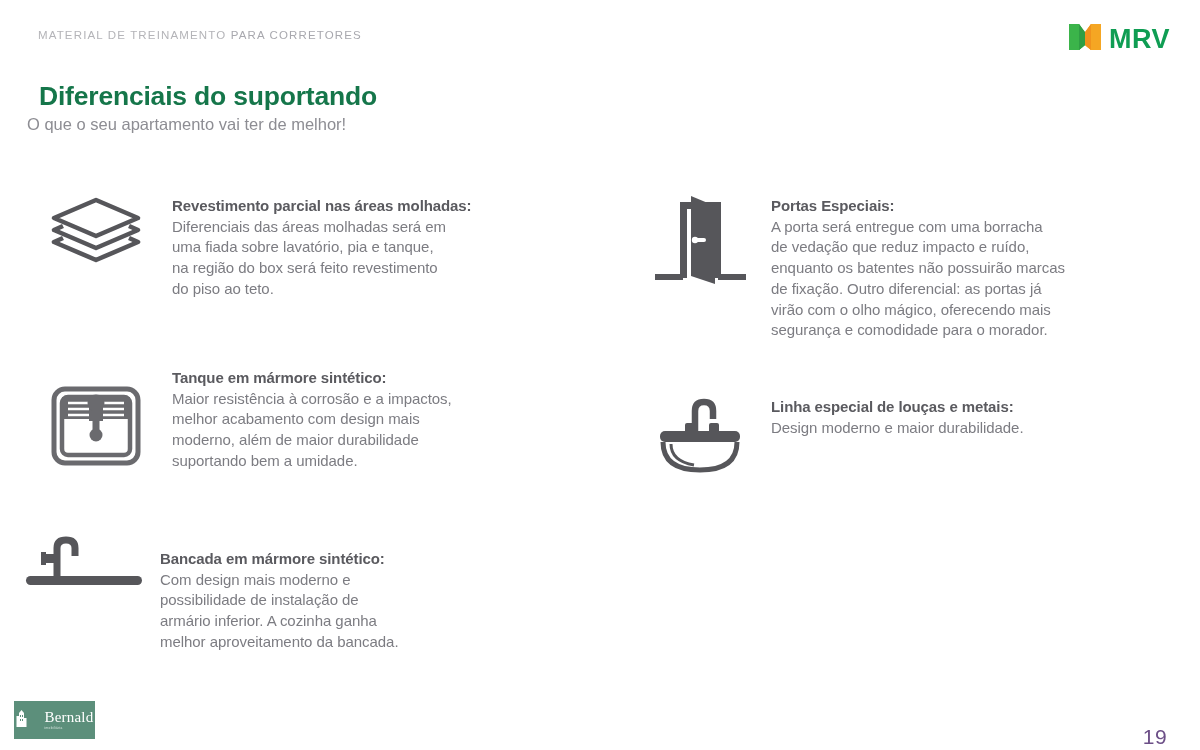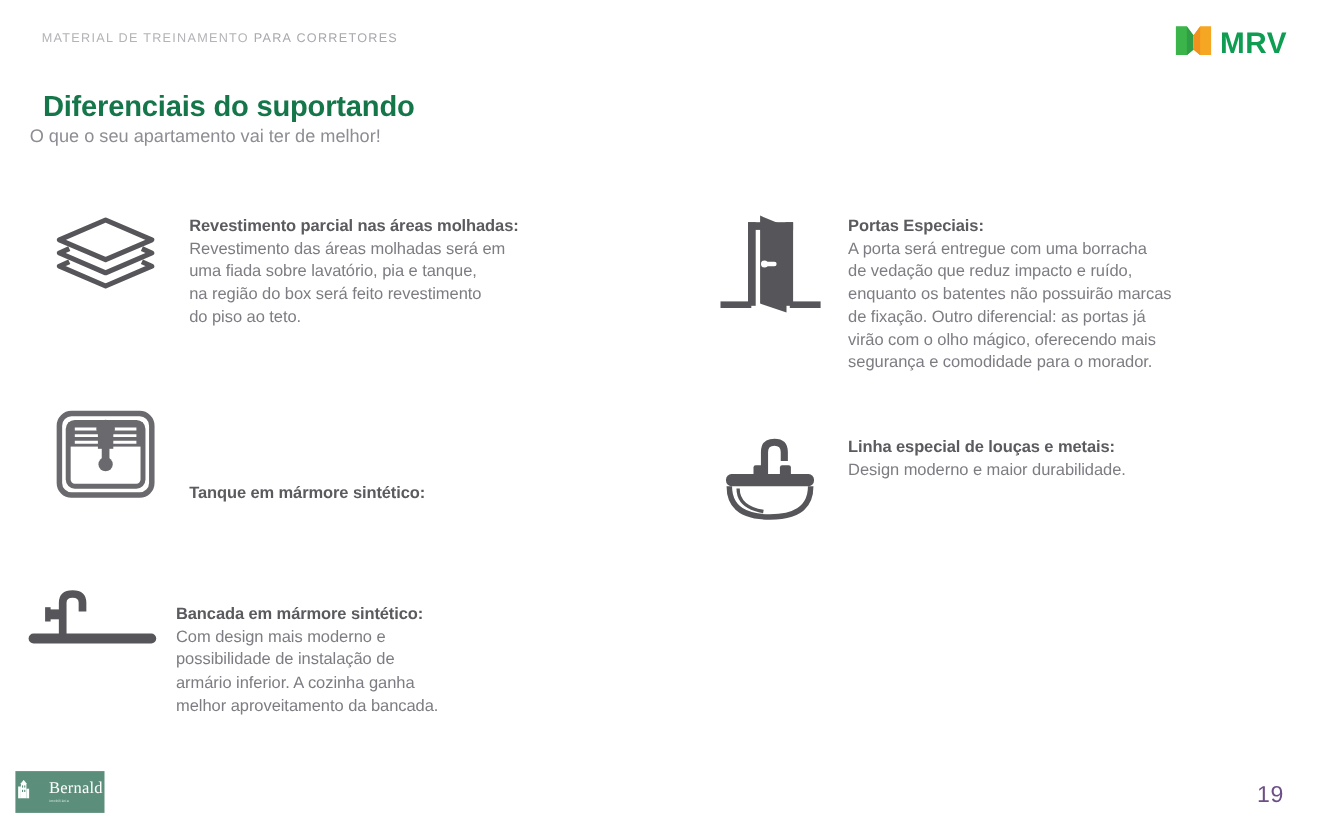--- a/index.html
+++ b/index.html
@@ -143,21 +143,21 @@
   .bernald-tagline {
     font-size: 3.2px;
     color: #d8e6df;
     letter-spacing: 0.35px;
     margin-top: 1.5px;
   }
 
   .page-number {
     position: absolute;
     right: 33px;
-    bottom: 15px;
+    bottom: 1px;
     font-size: 21px;
     color: #6c4f87;
     letter-spacing: 0.4px;
   }
 </style>
 </head>
 <body>
 
 <div class="kicker">
   <span>MATERIAL DE TREINAMENTO </span><span class="strong">PARA CORRETORES</span>
@@ -193,21 +193,21 @@
           <g fill="none" stroke="#56565a" stroke-width="4.6" stroke-linejoin="round">
             <path d="M47 4 L89 22 L47 40 L5 22 Z"></path>
             <path d="M14 30 L5 34 L47 52 L89 34 L80 30"></path>
             <path d="M14 42 L5 46 L47 64 L89 46 L80 42"></path>
           </g>
         </svg>
       </span>
     </div>
     <div class="text-wrap">
       <p class="feature-title">Revestimento parcial nas áreas molhadas:</p>
-      <p class="feature-desc">Revestimento das áreas molhadas será em
+      <p class="feature-desc">Diferenciais das áreas molhadas será em
 uma fiada sobre lavatório, pia e tanque,
 na região do box será feito revestimento
 do piso ao teto.</p>
     </div>
   </div>
 
   <div class="feature" id="feat-tanque">
     <div class="icon-wrap">
       <span>
         <svg width="96" height="84" viewBox="0 0 96 84" aria-hidden="true">
@@ -221,20 +221,24 @@
           </g>
           <rect x="41" y="11" width="14" height="26" fill="#6a6a6e"></rect>
           <circle cx="48" cy="19" r="8.5" fill="#6a6a6e"></circle>
           <rect x="44.5" y="24" width="7" height="24" fill="#6a6a6e"></rect>
           <circle cx="48" cy="51" r="6.5" fill="#6a6a6e"></circle>
         </svg>
       </span>
     </div>
     <div class="text-wrap">
       <p class="feature-title">Tanque em mármore sintético:</p>
+      <p class="feature-desc">Maior resistência à corrosão e a impactos,
+melhor acabamento com design mais
+moderno, além de maior durabilidade
+suportando bem a umidade.</p>
     </div>
   </div>
 
   <div class="feature" id="feat-bancada">
     <div class="icon-wrap">
       <span>
         <svg width="120" height="58" viewBox="0 0 120 58" aria-hidden="true">
           <rect x="2" y="42" width="116" height="9" rx="4.5" ry="4.5" fill="#56565a"></rect>
           <path d="M33 44 L33 14 Q33 6 42 6 Q51 6 51 14 L51 22" fill="none" stroke="#56565a" stroke-width="7" stroke-linecap="butt"></path>
           <rect x="20" y="20" width="13" height="9" fill="#56565a"></rect>

